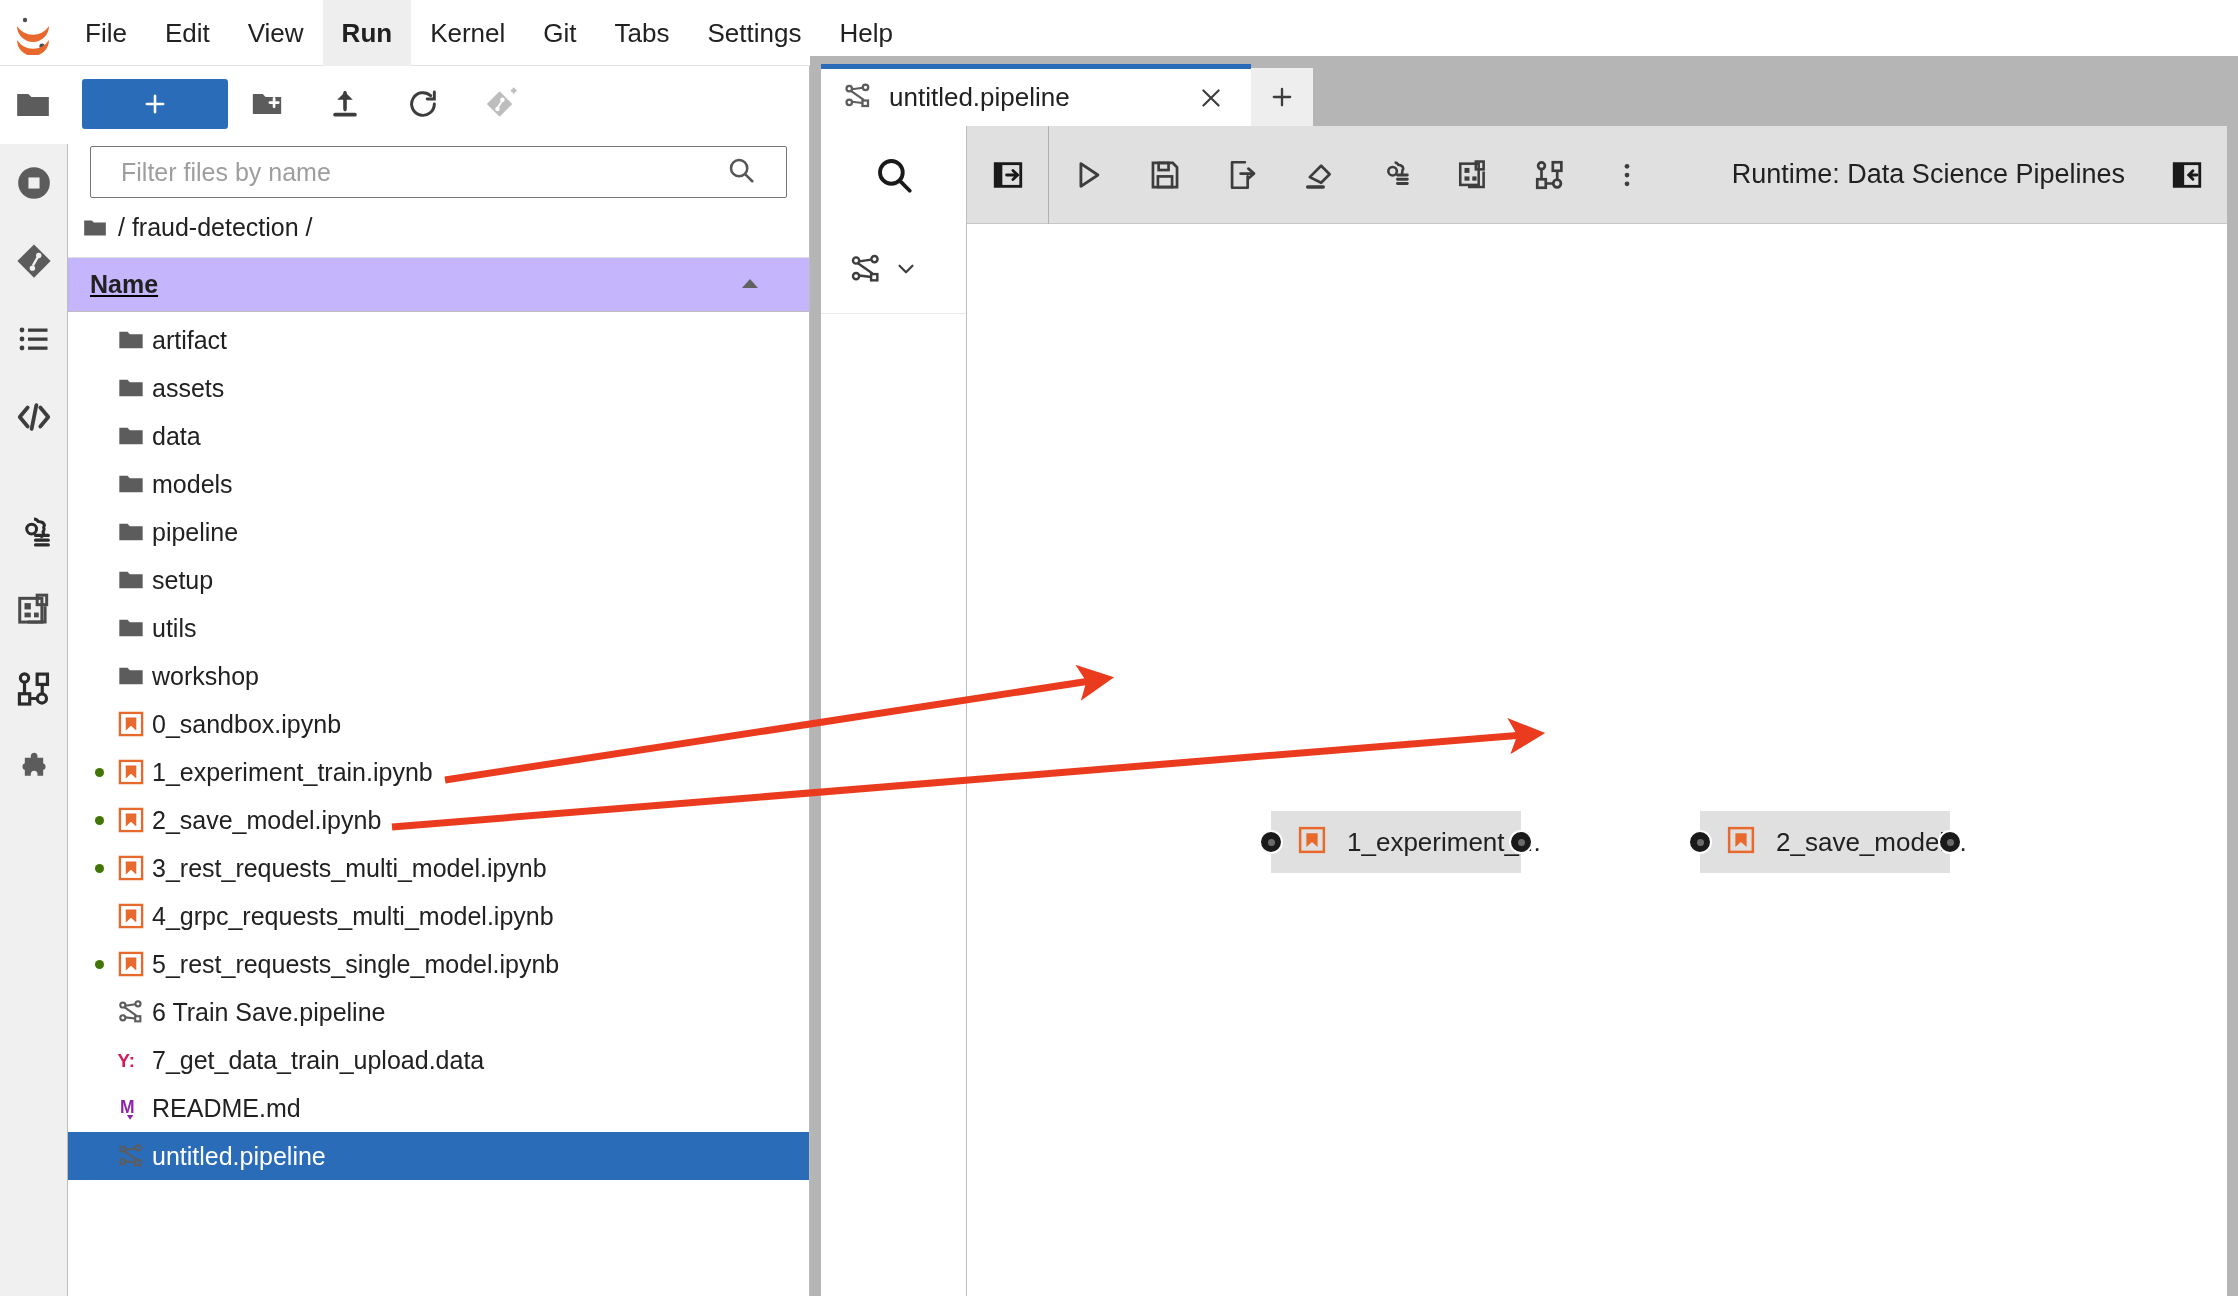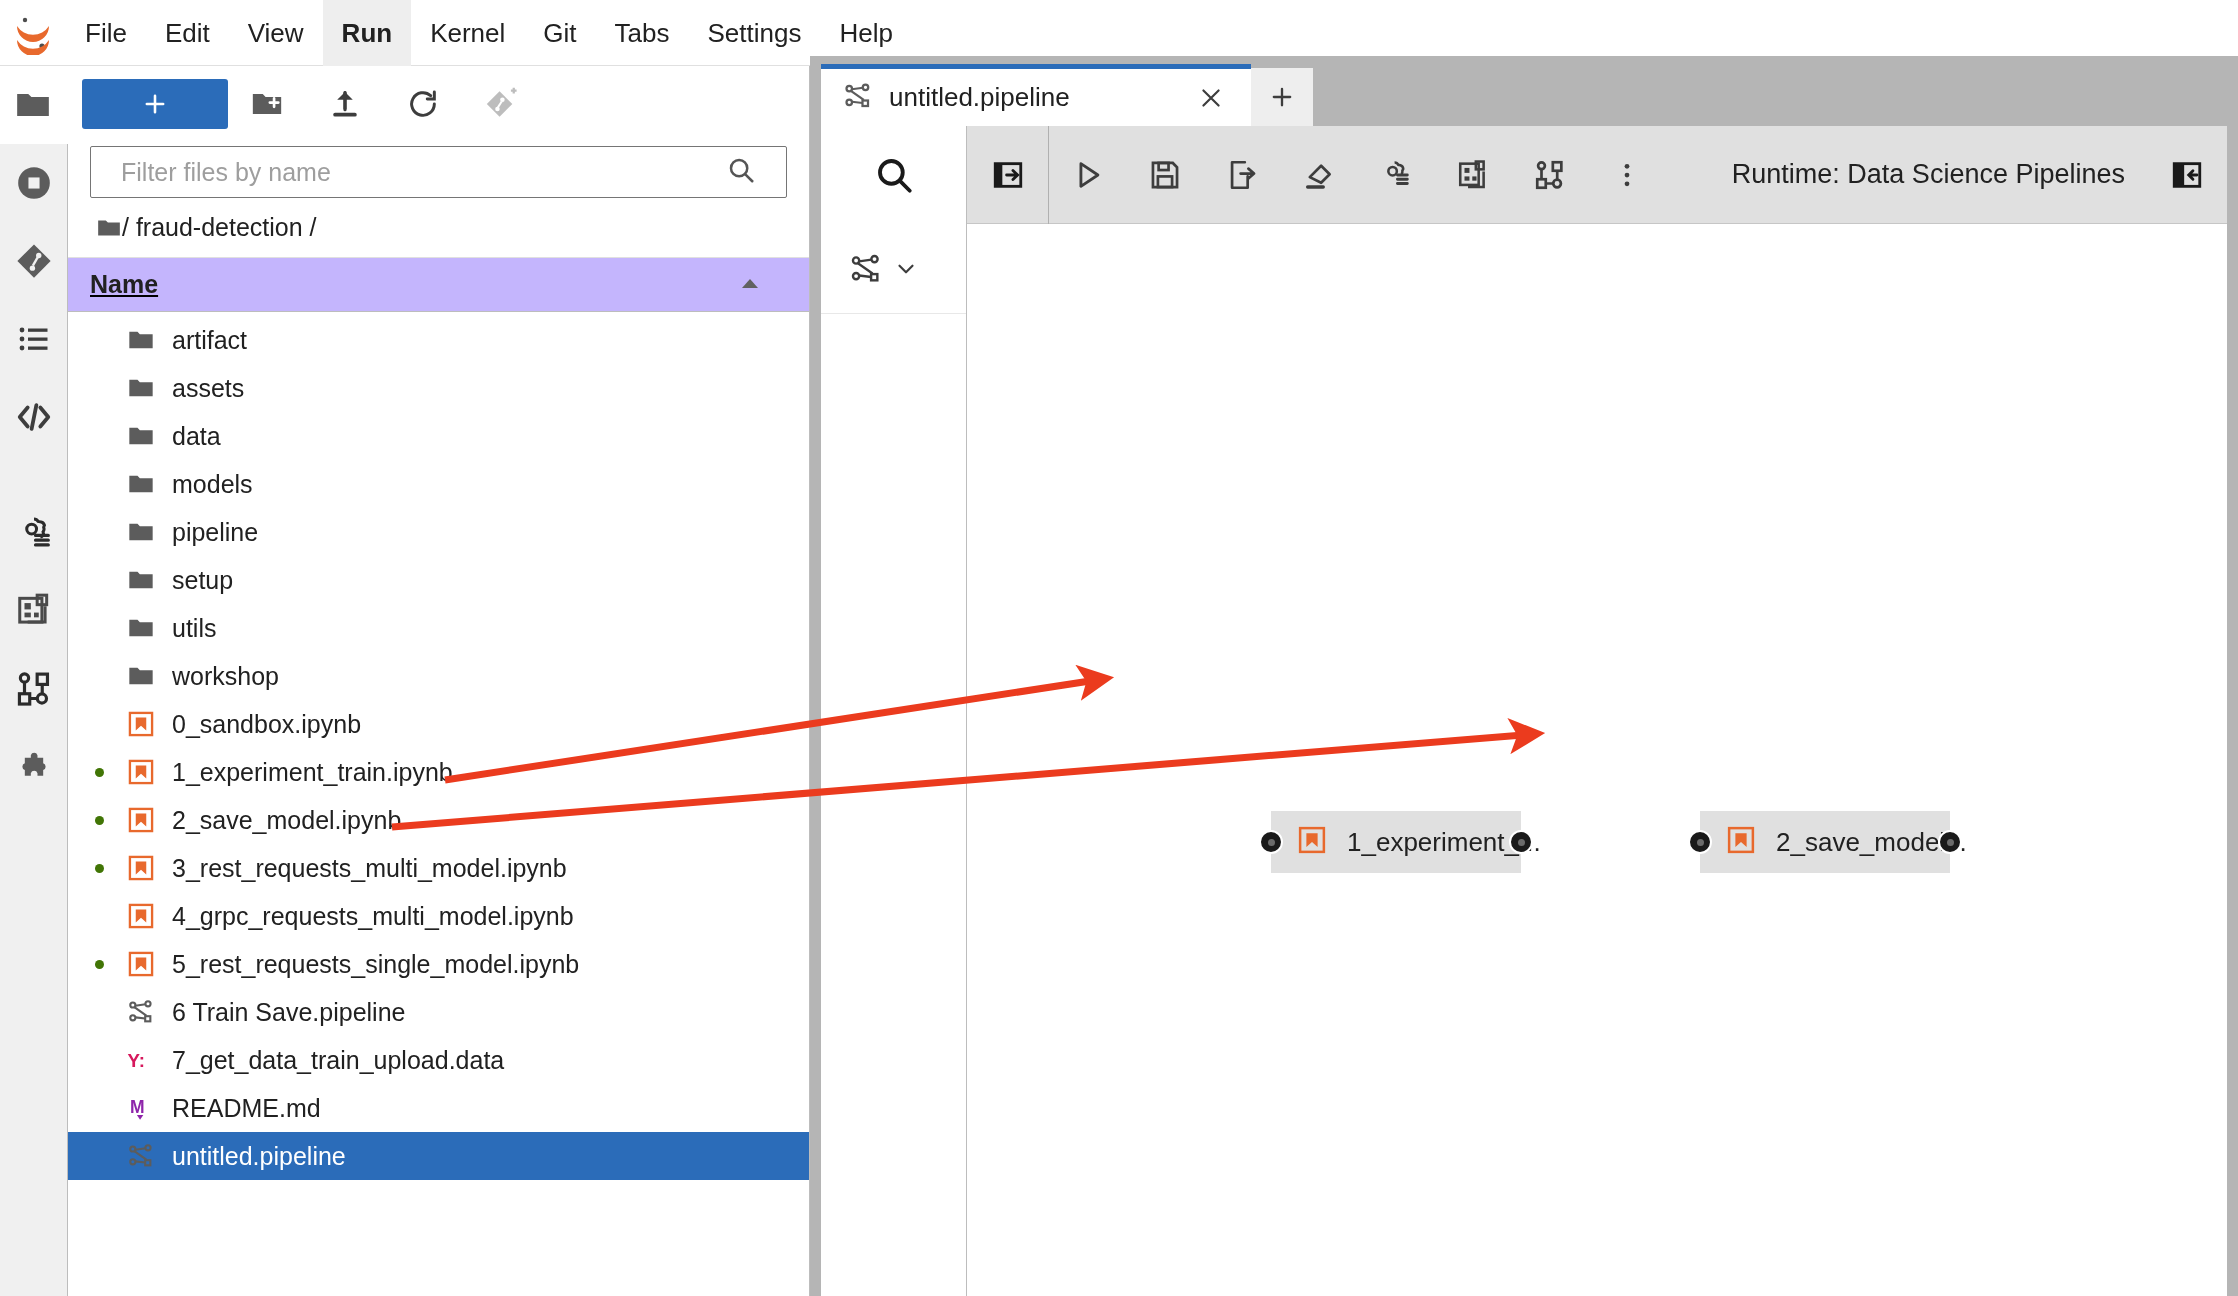--- a/index.html
+++ b/index.html
@@ -56,32 +56,32 @@
   .fb-filter {
     margin: 4px 22px 0 22px; height: 52px; border: 1px solid #757575; border-radius: 2px;
     display: flex; align-items: center; padding: 0 30px;
   }
   .fb-filter input {
     flex: 1; border: none; outline: none; font-size: 25px; color: #212121;
     font-family: "Liberation Sans", sans-serif; background: transparent;
   }
   .fb-filter input::placeholder { color: #9e9e9e; }
   .fb-breadcrumb {
-    height: 60px; display: flex; align-items: center; padding: 0 28px; 
+    height: 60px; display: flex; align-items: center; padding: 0 14px; gap: 10px;
     border-bottom: 1px solid #e0e0e0; font-size: 25px; color: #212121;
   }
   .fb-header {
     height: 54px; display: flex; align-items: center; padding: 0 22px;
     border-bottom: 1px solid #bdbdbd; background: #c4b5fd; text-decoration: underline;
   }
   .fb-header-name { font-size: 25px; font-weight: bold; color: #212121; }
   .fb-sort { margin-left: auto; margin-right: 26px; }
   .fb-list { flex: 1; overflow: hidden; padding-top: 4px; }
   .fb-row {
-    height: 48px; display: flex; align-items: center; padding-left: 20px; gap: 10px;
+    height: 48px; display: flex; align-items: center; padding-left: 20px; gap: 0;
     font-size: 25px; color: #212121; cursor: pointer; position: relative;
   }
   .fb-row.selected { background: #2b6cb9; color: #ffffff; }
   .fb-dot {
     width: 22px; display: flex; align-items: center; justify-content: center;
   }
   .fb-dot span {
     width: 9px; height: 9px; border-radius: 50%; background: #417505; display: block;
   }
   .fb-icon { width: 42px; display: flex; align-items: center; justify-content: center; }

